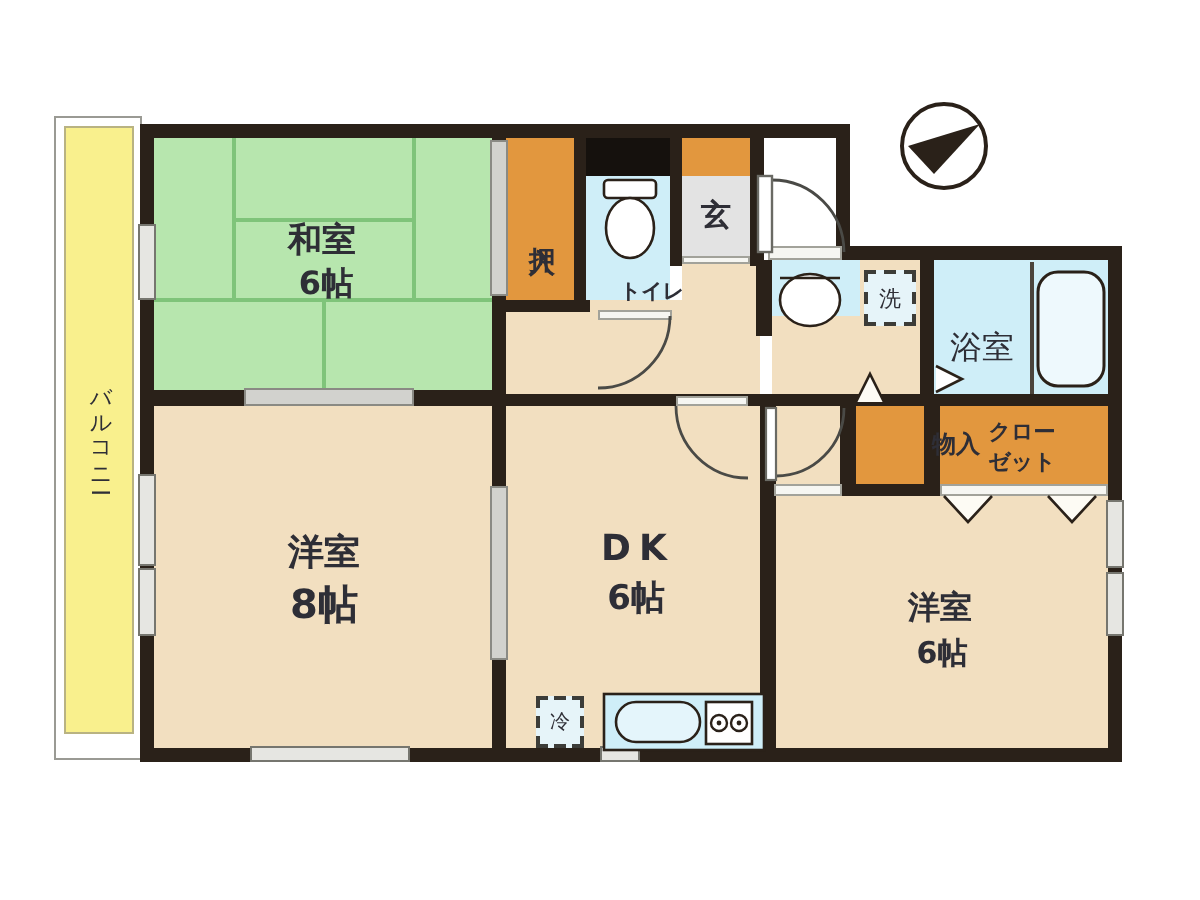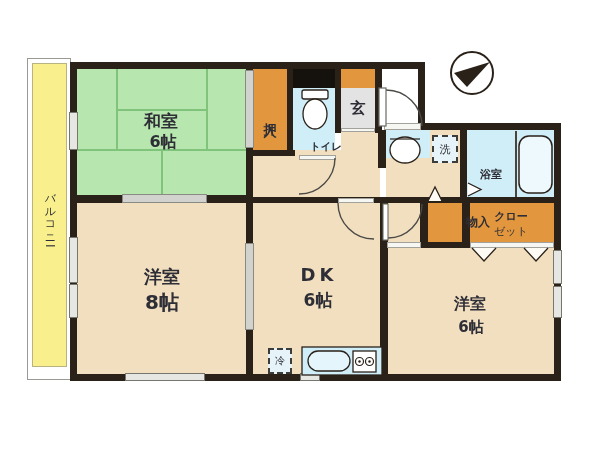--- a/index.html
+++ b/index.html
@@ -162,18 +162,18 @@
 
   <div class="lbl dk" style="left:319px;top:275px;font-size:18px;font-weight:bold;">DK</div>
   <div class="lbl" style="left:318px;top:300px;font-size:17px;font-weight:bold;">6帖</div>
 
   <div class="lbl" style="left:470px;top:304px;font-size:16px;font-weight:bold;">洋室</div>
   <div class="lbl" style="left:471px;top:327px;font-size:15px;font-weight:bold;">6帖</div>
 
   <div class="lbl vert" style="left:270px;top:113px;font-size:13px;font-weight:bold;">押入</div>
   <div class="lbl" style="left:326px;top:146px;font-size:10.5px;font-weight:bold;">トイレ</div>
   <div class="lbl" style="left:358px;top:108px;font-size:15px;font-weight:bold;">玄</div>
-  <div class="lbl" style="left:491px;top:174px;font-size:11px;font-weight:bold;text-align:right;">浴室</div>
+  <div class="lbl" style="left:491px;top:174px;font-size:16px;font-weight:normal;text-align:right;">浴室</div>
   <div class="lbl" style="left:511px;top:216px;font-size:11px;font-weight:bold;">クロー</div>
-  <div class="lbl" style="left:511px;top:231px;font-size:11px;font-weight:normal;">ゼット</div>
+  <div class="lbl" style="left:511px;top:231px;font-size:11px;font-weight:bold;">ゼット</div>
   <div class="lbl" style="left:444px;top:222px;font-size:12px;font-weight:bold;margin-left:34px;">物入</div>
 
 </div>
 
 </body></html>

